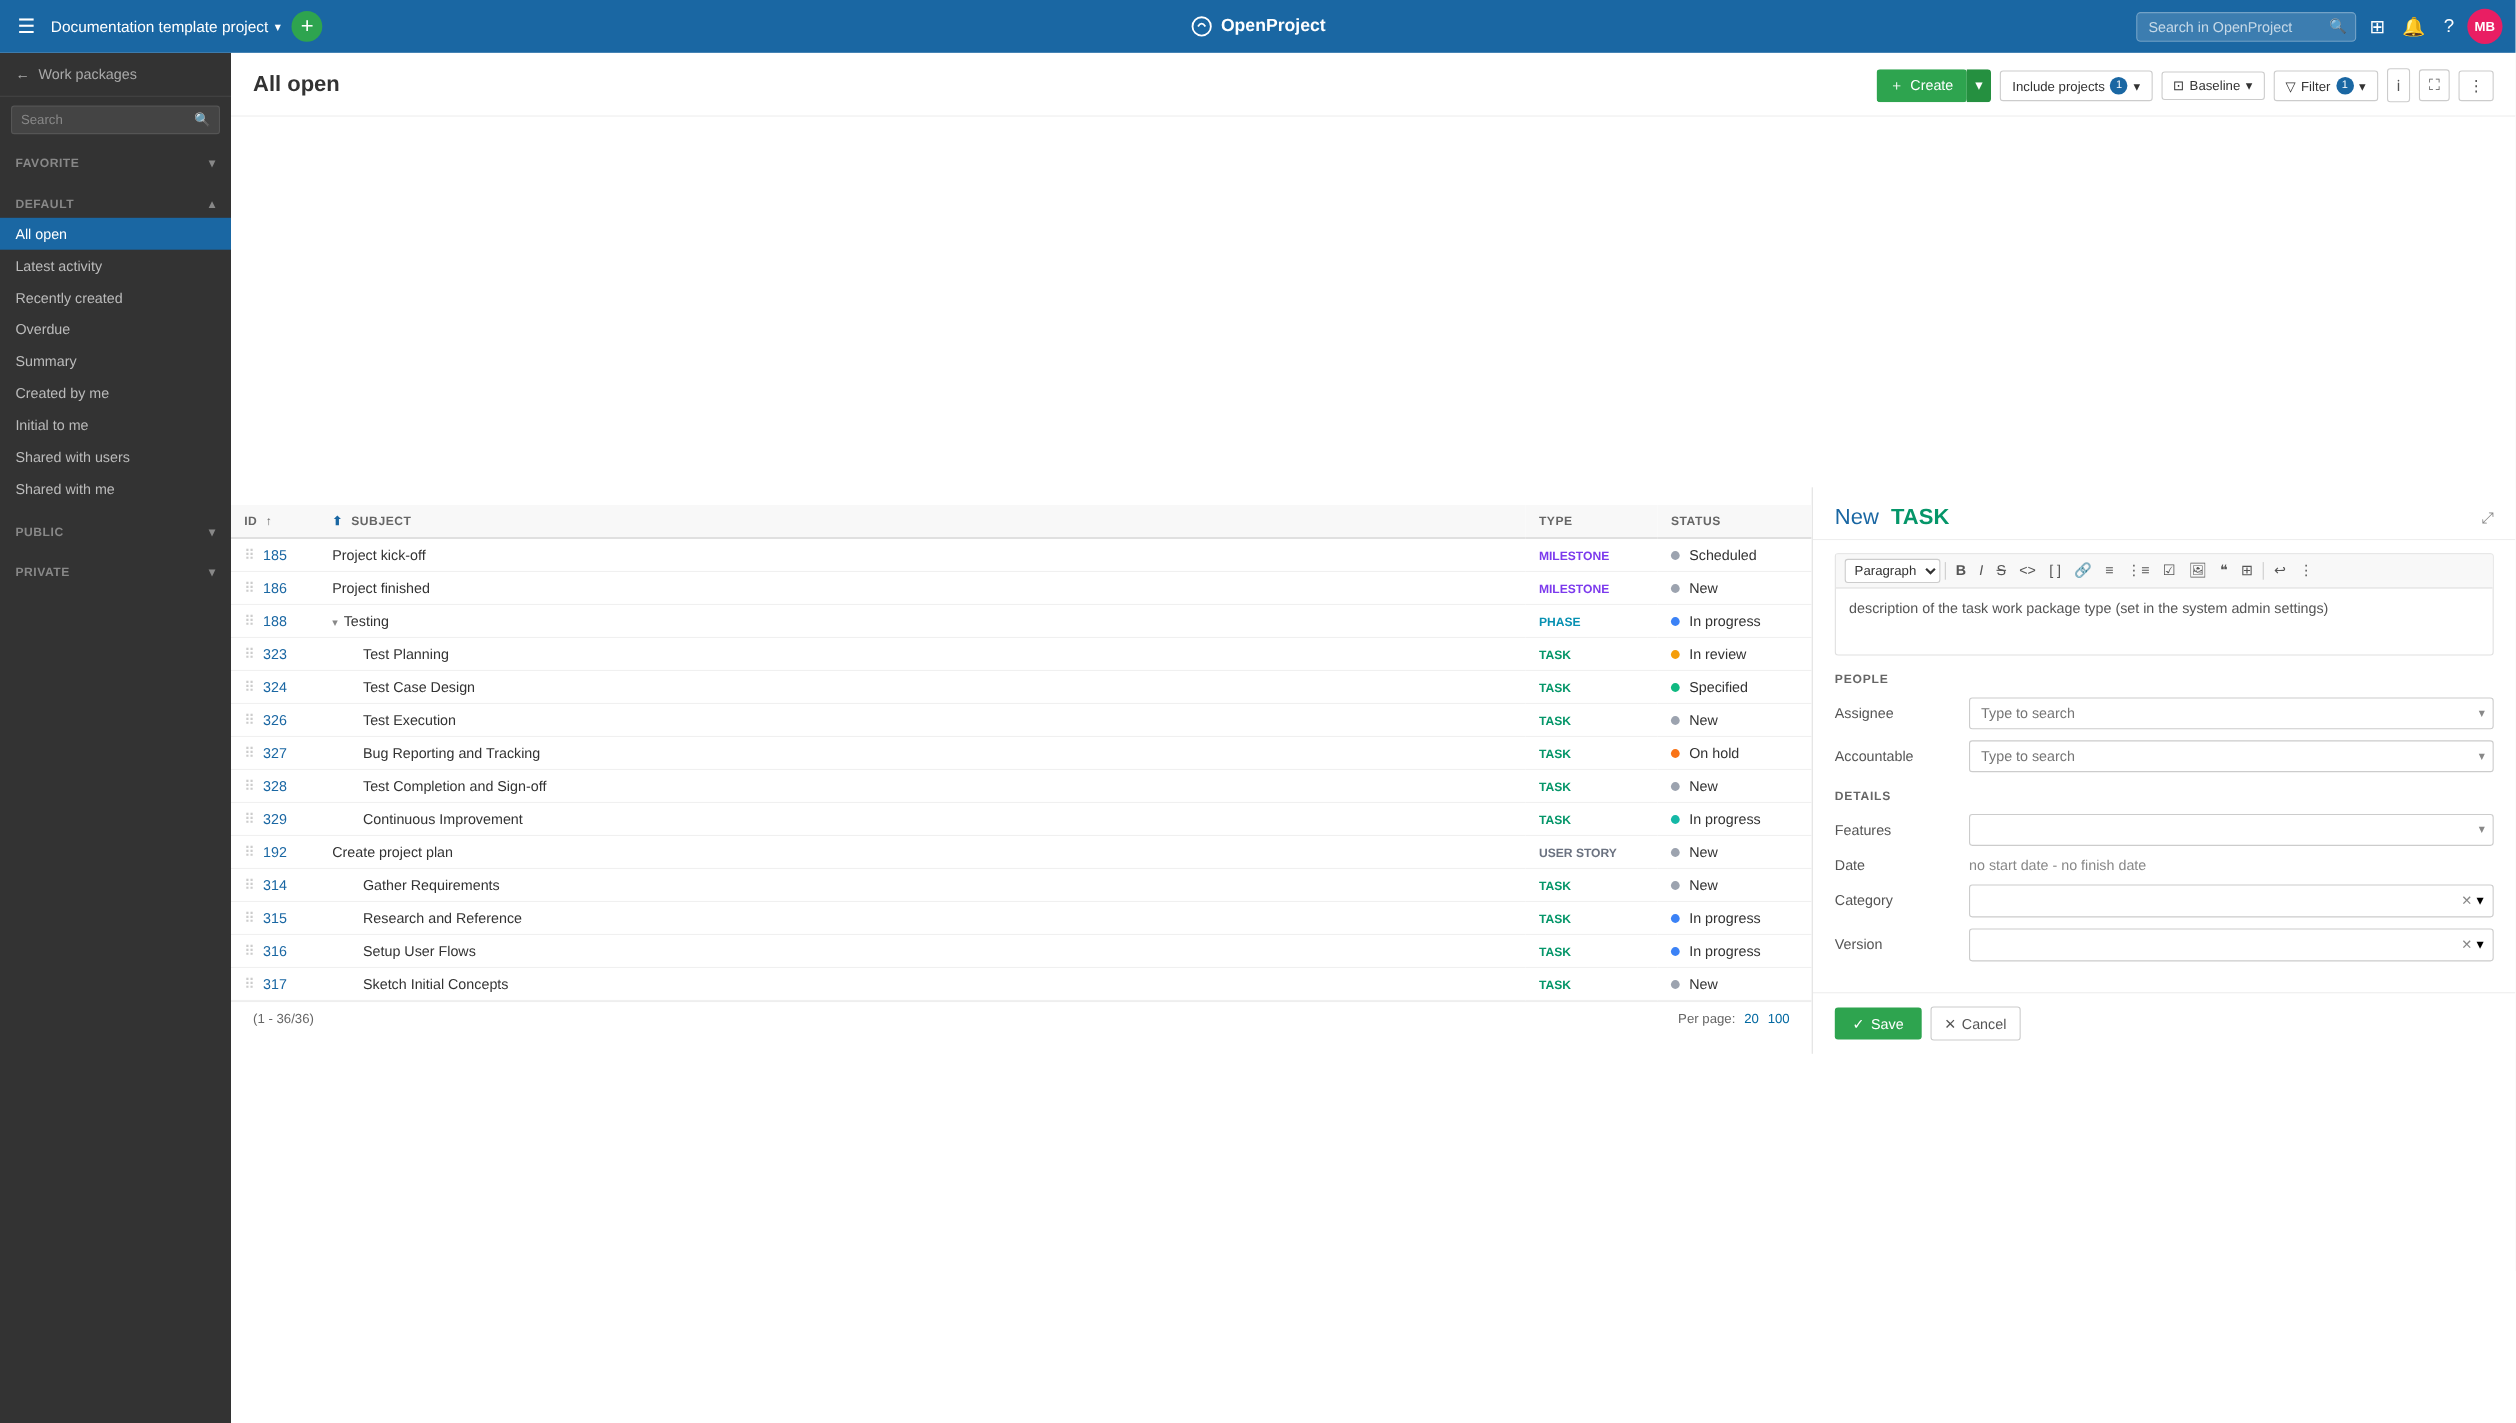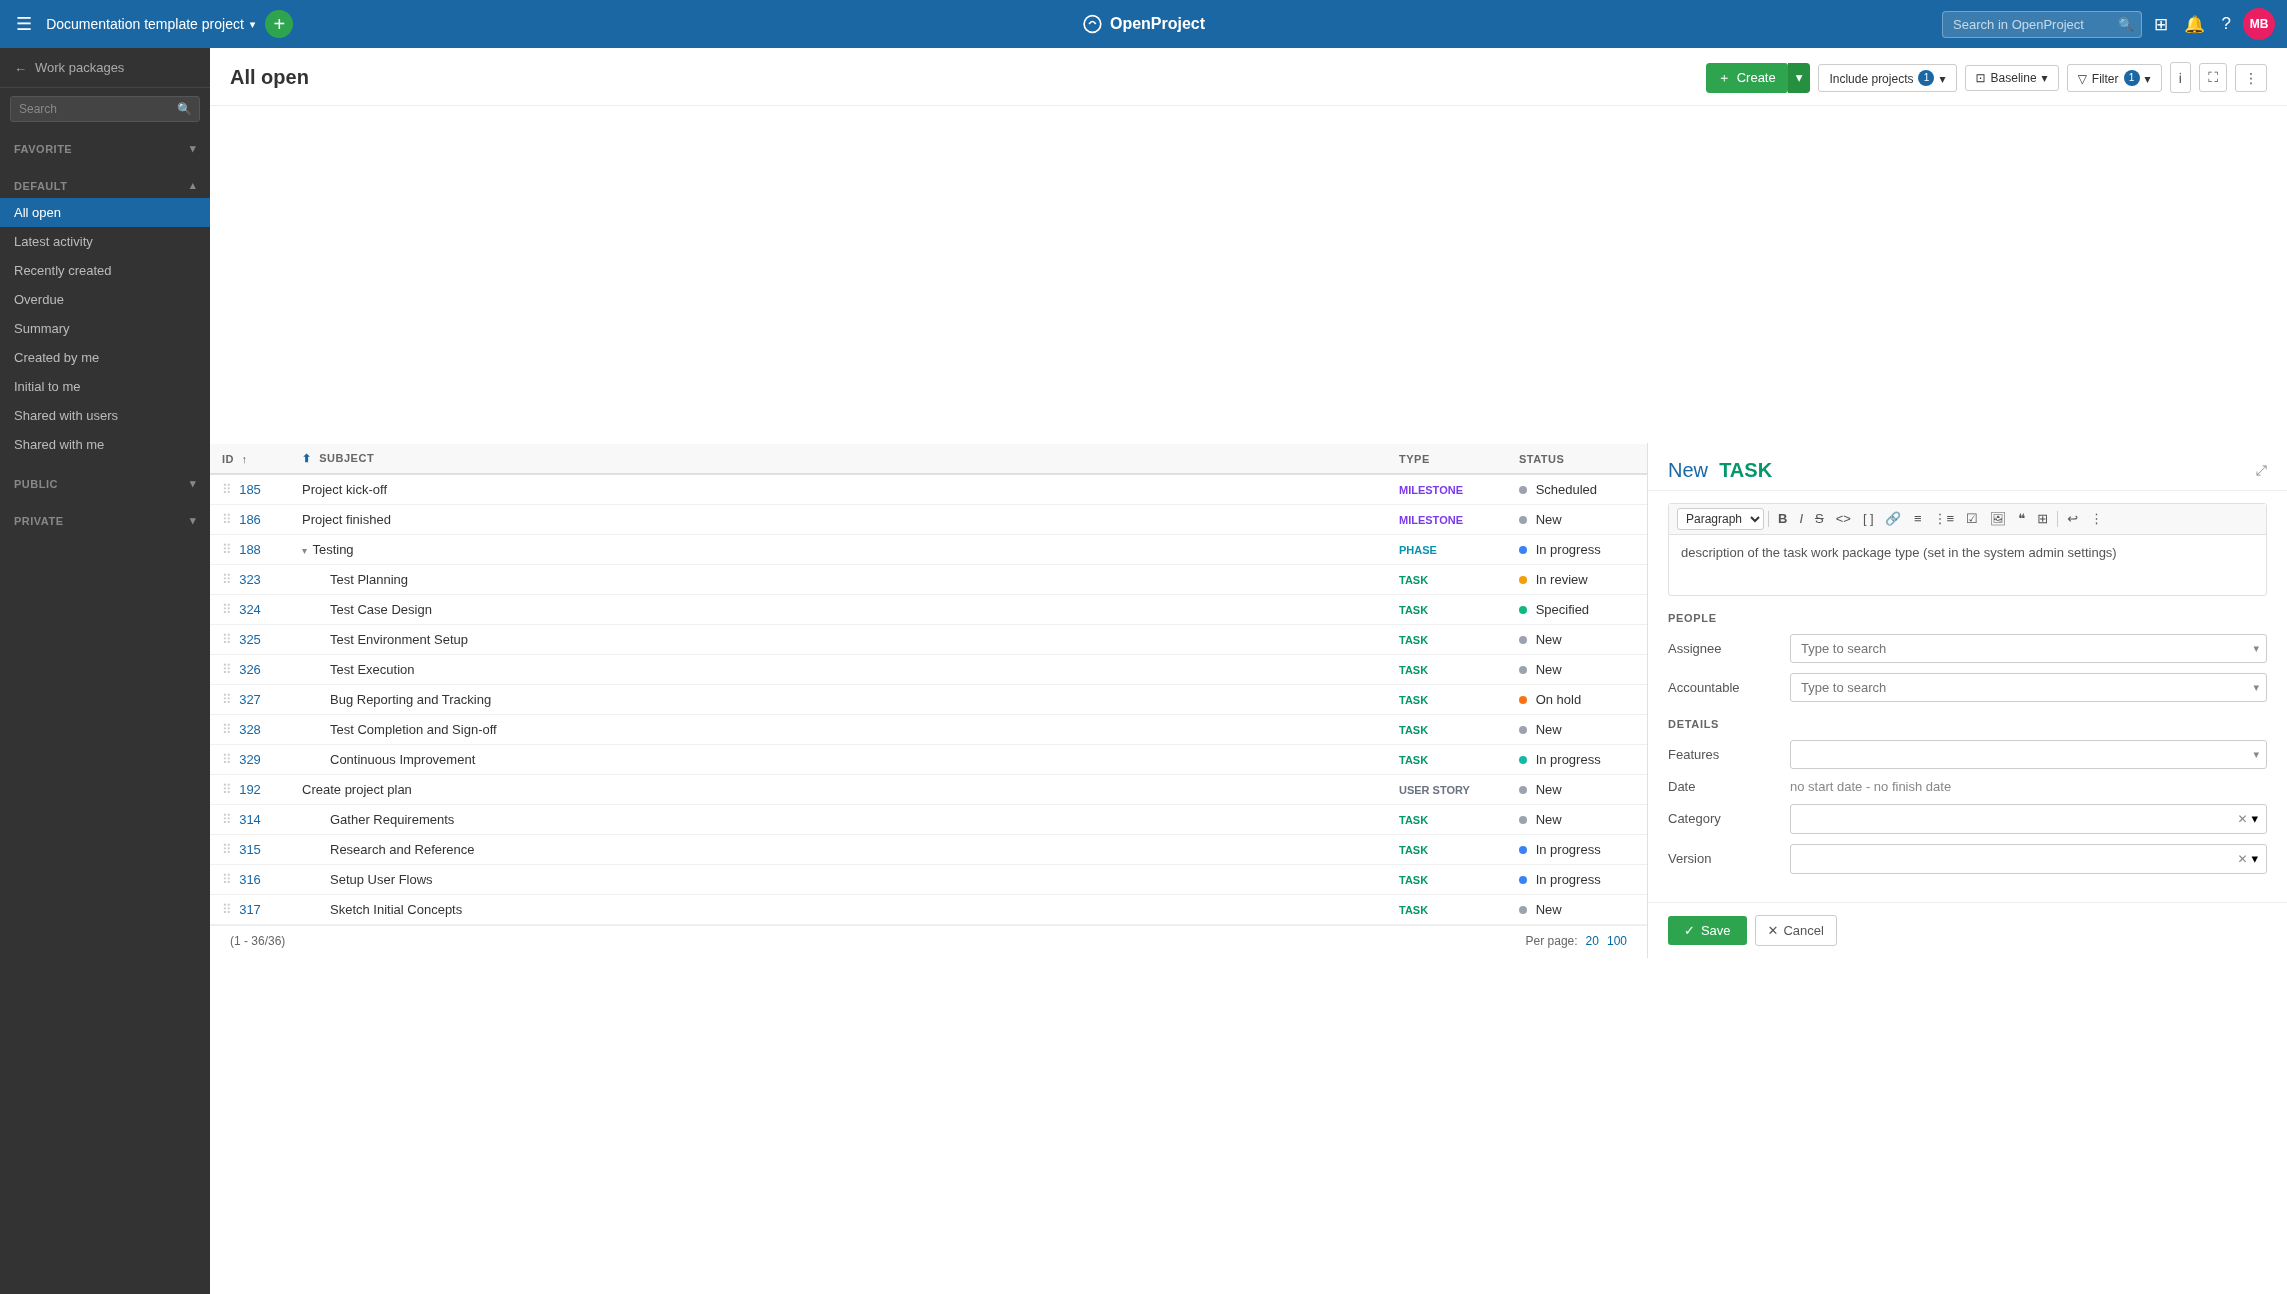--- a/index.html
+++ b/index.html
@@ -630,37 +630,20 @@
         <span class="type-badge type-task">TASK</span>
       </td>
       <td>
         <span class="status-dot dot-green"></span>
         <span>Specified</span>
       </td>
     </tr>
                 <tr>
       <td>
         <span style="color:#ccc;margin-right:4px;cursor:grab;">⠿</span>
-        <a class="id-link">325</a>
-      </td>
-      <td style="padding-left:40px;">
-        
-        Test Environment Setup
-      </td>
-      <td>
-        <span class="type-badge type-task">TASK</span>
-      </td>
-      <td>
-        <span class="status-dot dot-gray"></span>
-        <span>New</span>
-      </td>
-    </tr>
-                <tr>
-      <td>
-        <span style="color:#ccc;margin-right:4px;cursor:grab;">⠿</span>
         <a class="id-link">326</a>
       </td>
       <td style="padding-left:40px;">
         
         Test Execution
       </td>
       <td>
         <span class="type-badge type-task">TASK</span>
       </td>
       <td>

